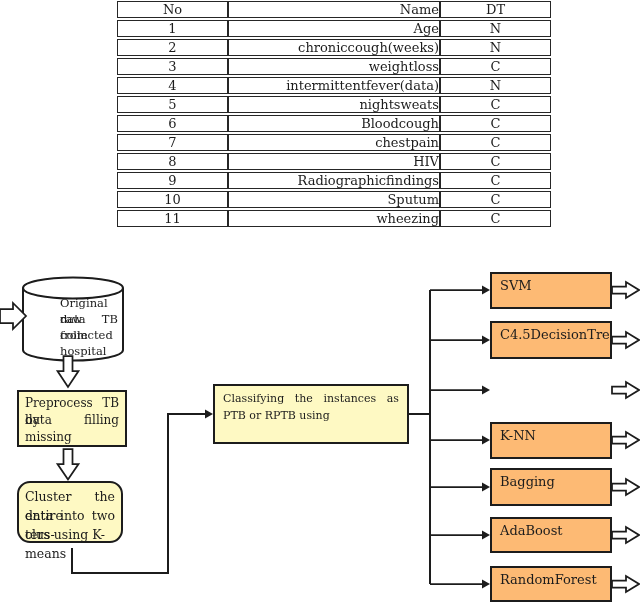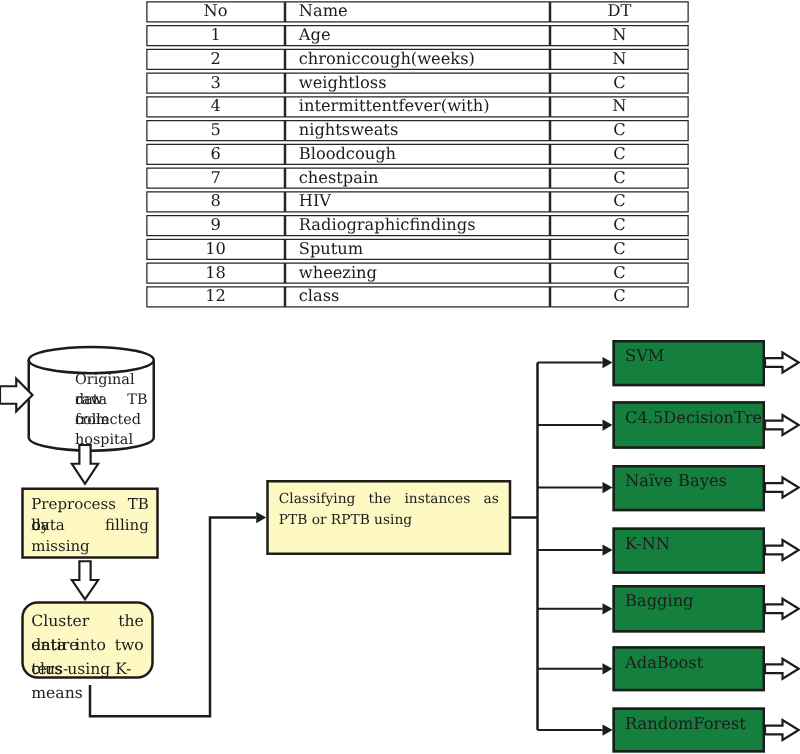--- a/index.html
+++ b/index.html
@@ -16,41 +16,41 @@
   }
   .attr-table th, .attr-table td {
     border:1px solid #262626; box-sizing:border-box;
     height:16px; padding:0; font-weight:normal; font-size:13px; line-height:15px;
     overflow:hidden; white-space:nowrap;
   }
   .c-no  { width:111px; }
   .c-name{ width:212px; }
   .c-dt  { width:111px; }
   .cell-center { text-align:center; }
-  .cell-name   { text-align:left; padding-left:10px !important; }
+  .cell-name   { text-align:right; padding-left:10px !important; }
   
   .fc-svg { position:absolute; left:0; top:0; width:640px; height:603px; }
   .fc-text { position:absolute; font-size:12px; }
   .fc-line { display:block; }
   .just { text-align:justify; text-align-last:justify; }
   .cyl-text { left:30px; top:295px; width:88px; }
   .cyl-text .fc-line { height:16px; line-height:16px; font-size:11.5px;margin-left:30px; }
   .fbox {
     position:absolute; background:#fef9c3; border:2px solid #1c1c1c;
     box-sizing:border-box; font-size:12px;
   }
   .box-preprocess { left:17px; top:390px; width:110px; height:57px; padding:3px 6px 0 6px; }
   .box-preprocess .fc-line { height:17px; line-height:17px; }
   .box-cluster { left:17px; top:481px; width:106px; height:62px; padding:4px 6px 0 6px; font-size:12.5px;border-radius:13px; }
   .box-cluster .fc-line { height:19px; line-height:19px; }
   .box-classify { left:213px; top:384px; width:196px; height:60px; padding:4px 8px 0 8px; font-size:11px; }
   .box-classify .fc-line { height:17px; line-height:17px; }
   .cbox {
     position:absolute; left:490px; width:122px;
-    border:2px solid #1c1c1c; background:#15803d; box-sizing:border-box;
+    border:2px solid #1c1c1c; background:#fdba74; box-sizing:border-box;
     font-size:13px; padding:4px 0 0 8px; white-space:nowrap; overflow:hidden;
   }
 </style>
 </head>
 <body>
 
 <div class="stage">
 
   <table class="attr-table">
     <colgroup>
@@ -76,21 +76,21 @@
           <td class="cell-name">chroniccough(weeks)</td>
           <td class="cell-center">N</td>
         </tr>
       <tr>
           <td class="cell-center">3</td>
           <td class="cell-name">weightloss</td>
           <td class="cell-center">C</td>
         </tr>
       <tr>
           <td class="cell-center">4</td>
-          <td class="cell-name">intermittentfever(with)</td>
+          <td class="cell-name">intermittentfever(data)</td>
           <td class="cell-center">N</td>
         </tr>
       <tr>
           <td class="cell-center">5</td>
           <td class="cell-name">nightsweats</td>
           <td class="cell-center">C</td>
         </tr>
       <tr>
           <td class="cell-center">6</td>
           <td class="cell-name">Bloodcough</td>
@@ -110,27 +110,22 @@
           <td class="cell-center">9</td>
           <td class="cell-name">Radiographicfindings</td>
           <td class="cell-center">C</td>
         </tr>
       <tr>
           <td class="cell-center">10</td>
           <td class="cell-name">Sputum</td>
           <td class="cell-center">C</td>
         </tr>
       <tr>
-          <td class="cell-center">18</td>
+          <td class="cell-center">11</td>
           <td class="cell-name">wheezing</td>
-          <td class="cell-center">C</td>
-        </tr>
-      <tr>
-          <td class="cell-center">12</td>
-          <td class="cell-name">class</td>
           <td class="cell-center">C</td>
         </tr>
     </tbody>
   </table>
 
   <svg class="fc-svg" viewBox="0 0 640 603">
 
     <g stroke="#1c1c1c" stroke-width="2" fill="#ffffff">
       <path d="M23,288 L23,350 A50,10.5 0 0 0 123,350 L123,288"></path>
       <ellipse cx="73" cy="288" rx="50" ry="10.5"></ellipse>
@@ -198,23 +193,20 @@
     <span class="fc-line just">Classifying the instances as</span>
     <span class="fc-line">PTB or RPTB using</span>
   </div>
 
   <div class="cbox" style="top:272px;height:37px">
     <span>SVM</span>
   </div>
   <div class="cbox" style="top:321px;height:38px">
     <span>C4.5DecisionTree</span>
   </div>
-  <div class="cbox" style="top:372px;height:37px">
-    <span>Naïve Bayes</span>
-  </div>
   <div class="cbox" style="top:422px;height:37px">
     <span>K-NN</span>
   </div>
   <div class="cbox" style="top:468px;height:38px">
     <span>Bagging</span>
   </div>
   <div class="cbox" style="top:517px;height:36px">
     <span>AdaBoost</span>
   </div>
   <div class="cbox" style="top:566px;height:36px">

